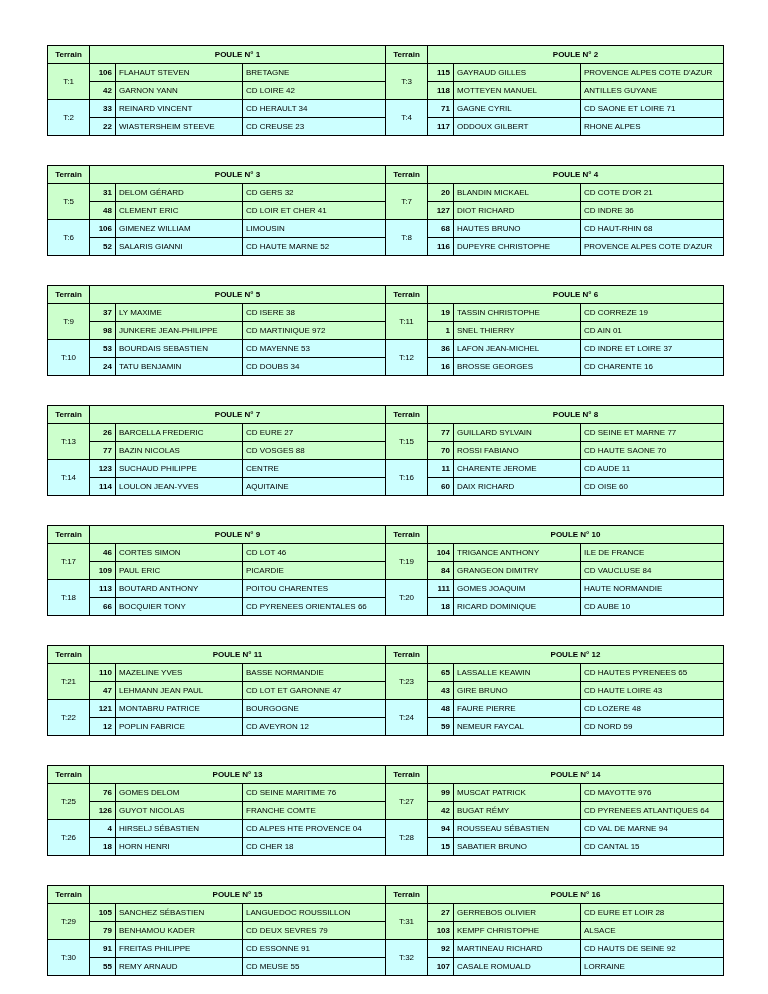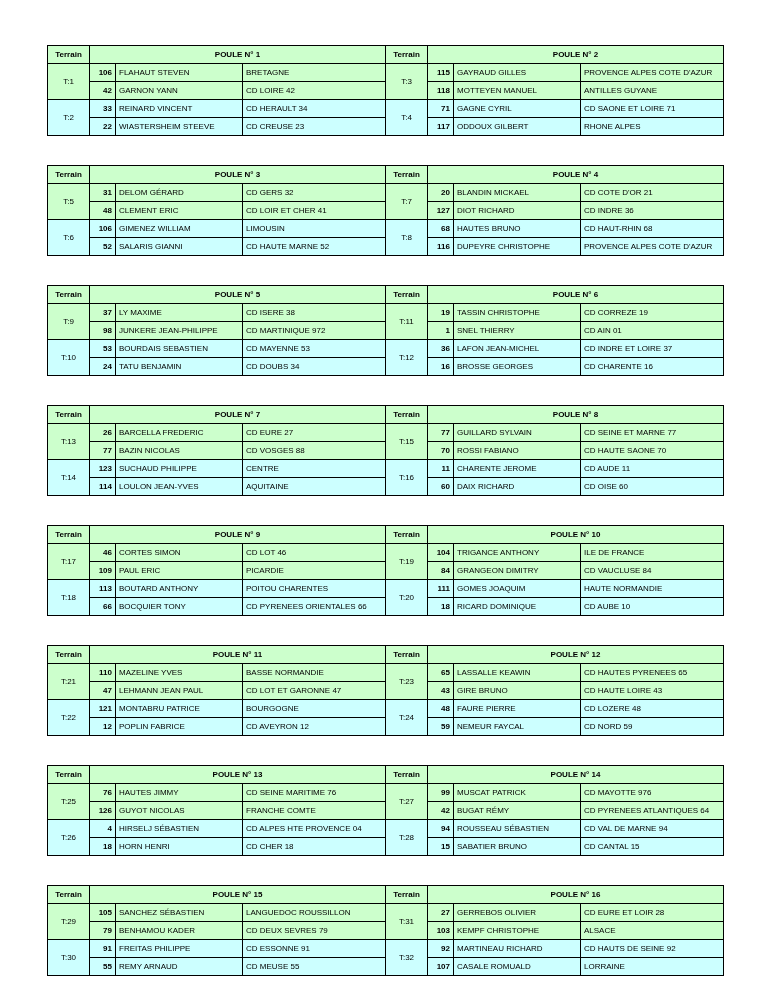--- a/index.html
+++ b/index.html
@@ -505,21 +505,21 @@
       <col style="width:143px">
     </colgroup>
     <tbody>
       <tr>
         <td class="th terrain-h">Terrain</td>
         <td class="th" colspan="3">POULE N° 13</td>
       </tr>
       <tr class="g">
         <td class="terrain" rowspan="2">T:25</td>
         <td class="num">76</td>
-        <td class="pname">HAUTES JIMMY</td>
+        <td class="pname">GOMES DELOM</td>
         <td class="club">CD SEINE MARITIME 76</td>
       </tr>
       <tr class="g">
         <td class="num">126</td>
         <td class="pname">GUYOT NICOLAS</td>
         <td class="club">FRANCHE COMTE</td>
       </tr>
       <tr class="b">
         <td class="terrain" rowspan="2">T:26</td>
         <td class="num">4</td>

